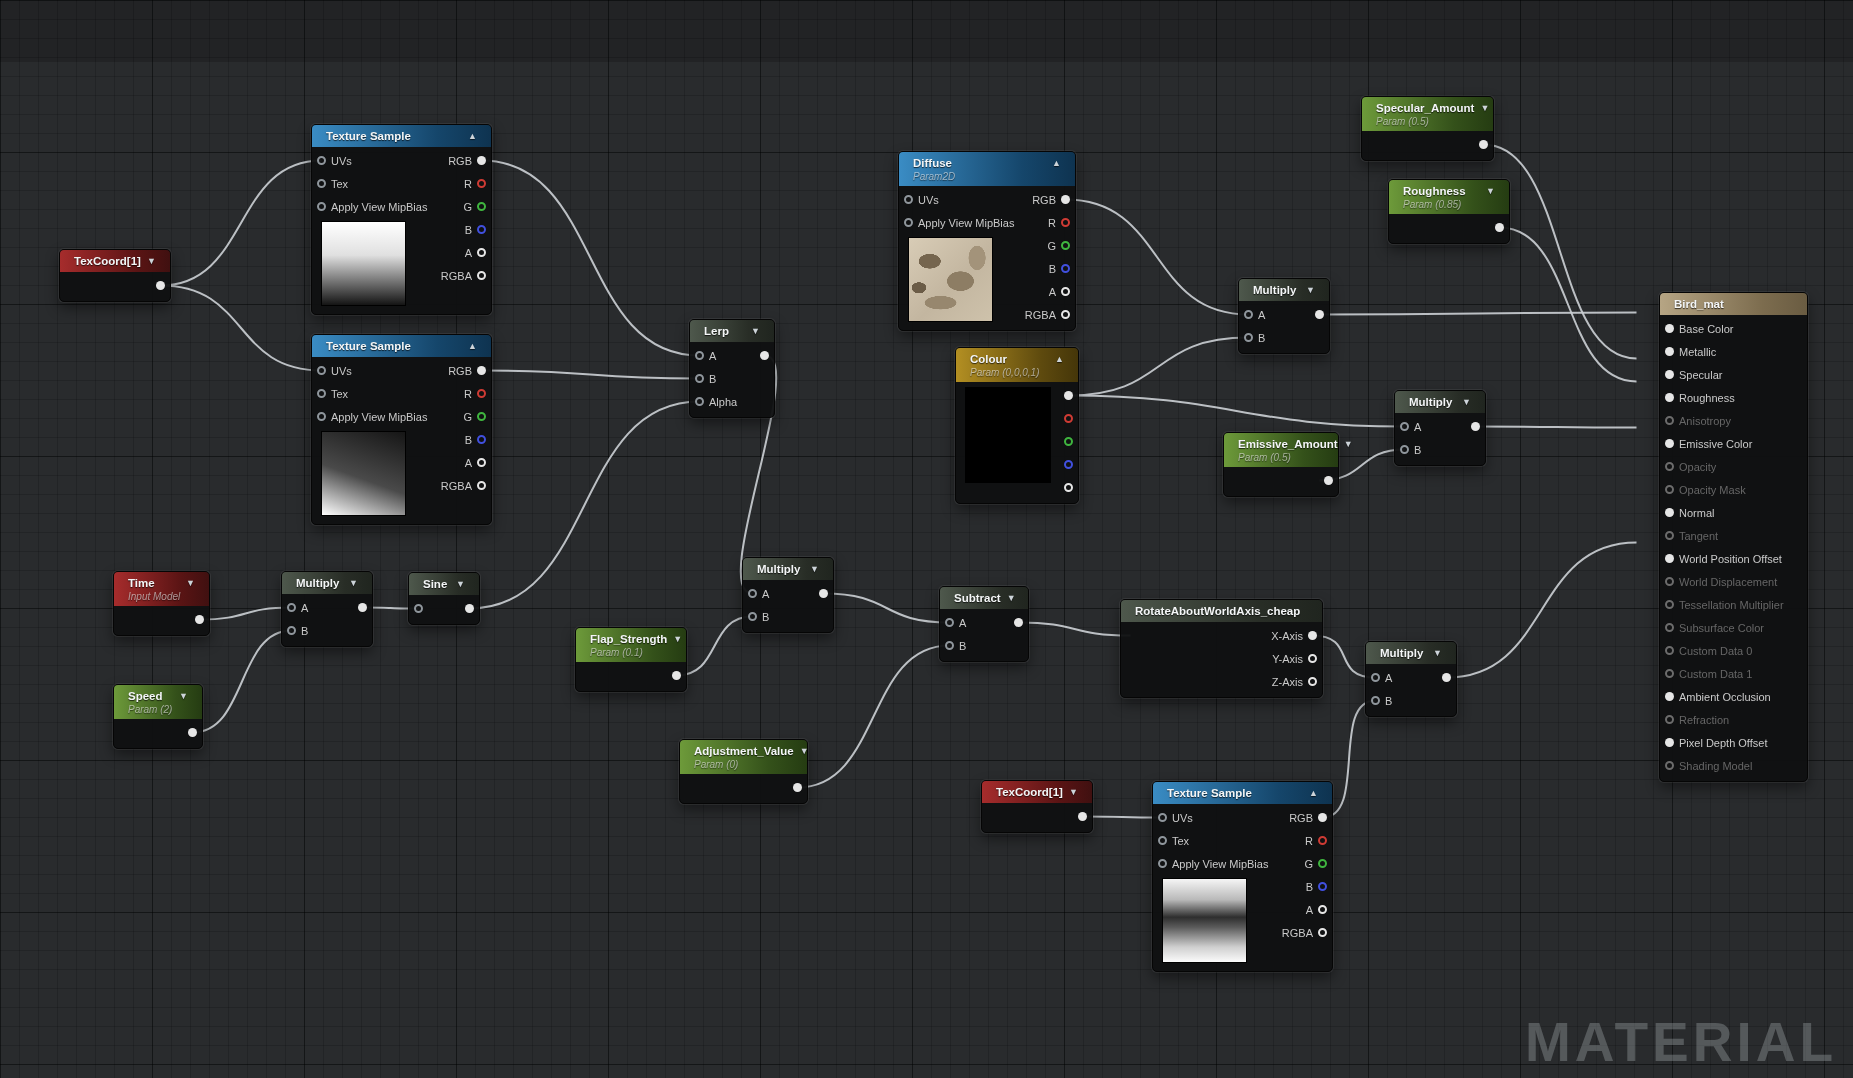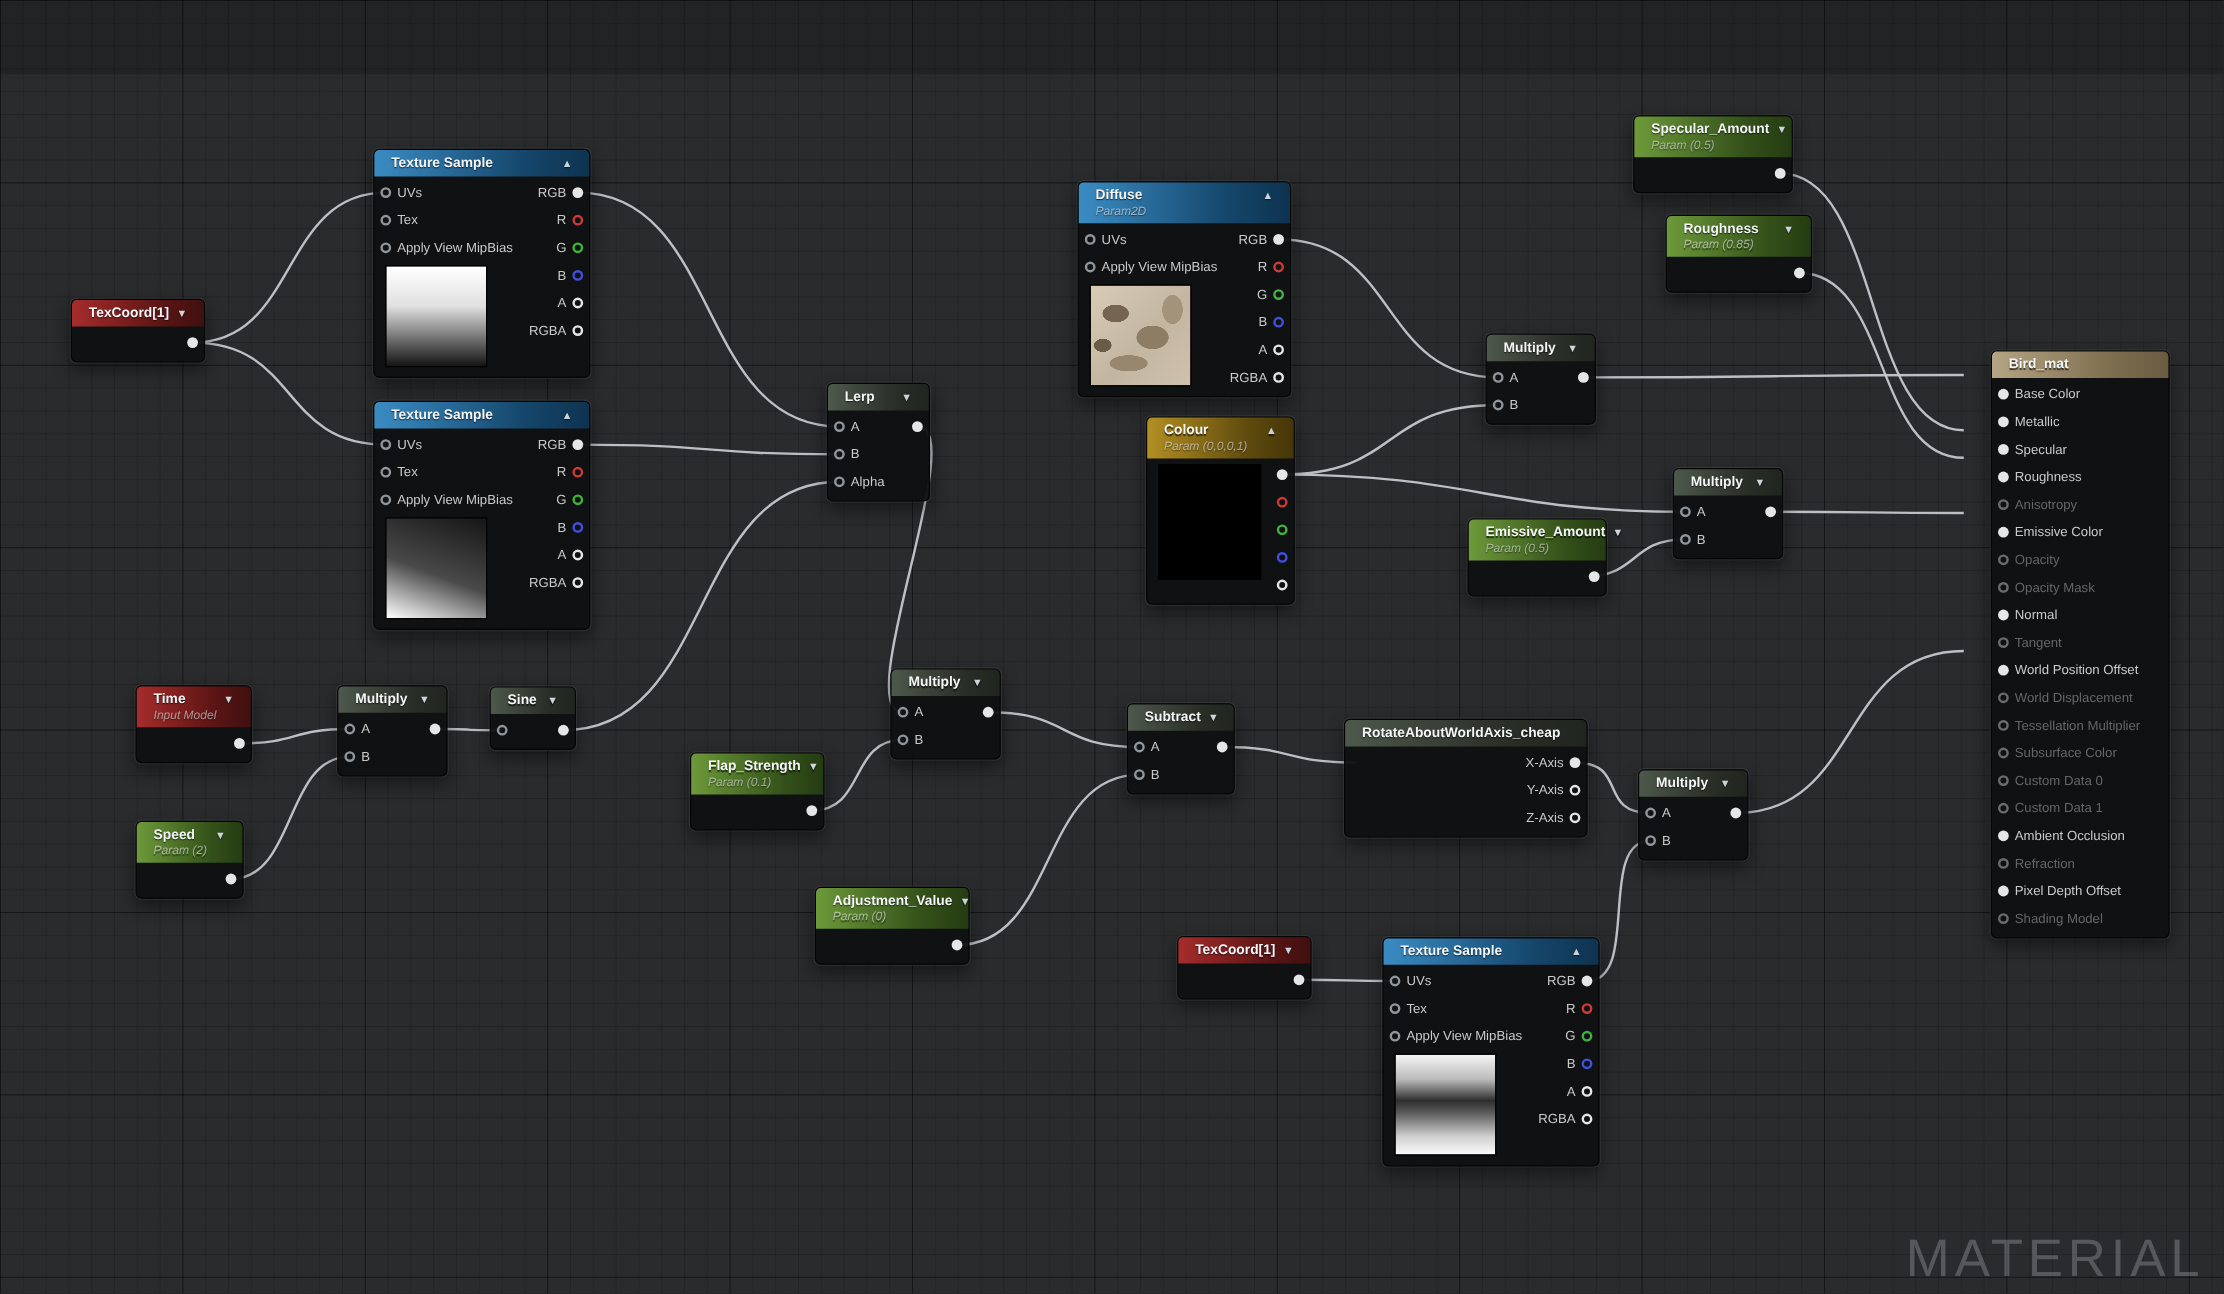--- a/index.html
+++ b/index.html
@@ -8,21 +8,21 @@
     background-color:#292b2d;
     background-image:
       linear-gradient(rgba(0,0,0,.40) 1px, transparent 1px),
       linear-gradient(90deg, rgba(0,0,0,.40) 1px, transparent 1px),
       linear-gradient(rgba(0,0,0,.16) 1px, transparent 1px),
       linear-gradient(90deg, rgba(0,0,0,.16) 1px, transparent 1px);
     background-size:152px 152px,152px 152px,19px 19px,19px 19px;}
   .top-shade{position:absolute;top:0;left:0;width:100%;height:62px;background:rgba(0,0,0,.17);z-index:0;pointer-events:none}
   #wires{position:absolute;left:0;top:0;width:1853px;height:1078px;z-index:1}
   #wires path{fill:none;stroke:#c9cdd1;stroke-width:2;opacity:.92}
-  .watermark{position:absolute;right:16px;bottom:4px;font-size:44px;font-weight:normal;letter-spacing:4px;color:rgba(190,196,200,.30);z-index:0;user-select:none}
+  .watermark{position:absolute;right:16px;bottom:4px;font-size:55px;font-weight:bold;letter-spacing:4px;color:rgba(190,196,200,.30);z-index:0;user-select:none}
 
   .node{position:absolute;z-index:2;background:rgba(16,17,18,.96);border:1px solid #050505;border-radius:5px;
     box-shadow:0 0 0 1px rgba(255,255,255,.07),0 6px 14px rgba(0,0,0,.45)}
   .hdr{border-radius:4px 4px 0 0;padding:3px 14px;position:relative}
   .hdr-line{display:flex;align-items:center;justify-content:space-between;gap:6px;min-height:16px}
   .hdr-title{font-size:11.5px;font-weight:bold;color:#f4f6f7;text-shadow:0 1px 1px rgba(0,0,0,.7);white-space:nowrap}
   .hdr-arrow{font-size:9px;color:#cdd4d9;text-shadow:0 1px 1px rgba(0,0,0,.6);flex:none}
   .hdr-sub{font-size:10px;font-style:italic;color:rgba(255,255,255,.55);line-height:12px;white-space:nowrap;text-shadow:0 1px 1px rgba(0,0,0,.5)}
   .hdr-blue{background:linear-gradient(to right,#3a8cc4,#15466b 70%,#0e3350)}
   .hdr-red{background:linear-gradient(to right,#a62c2c,#5a1414 70%,#401010)}

